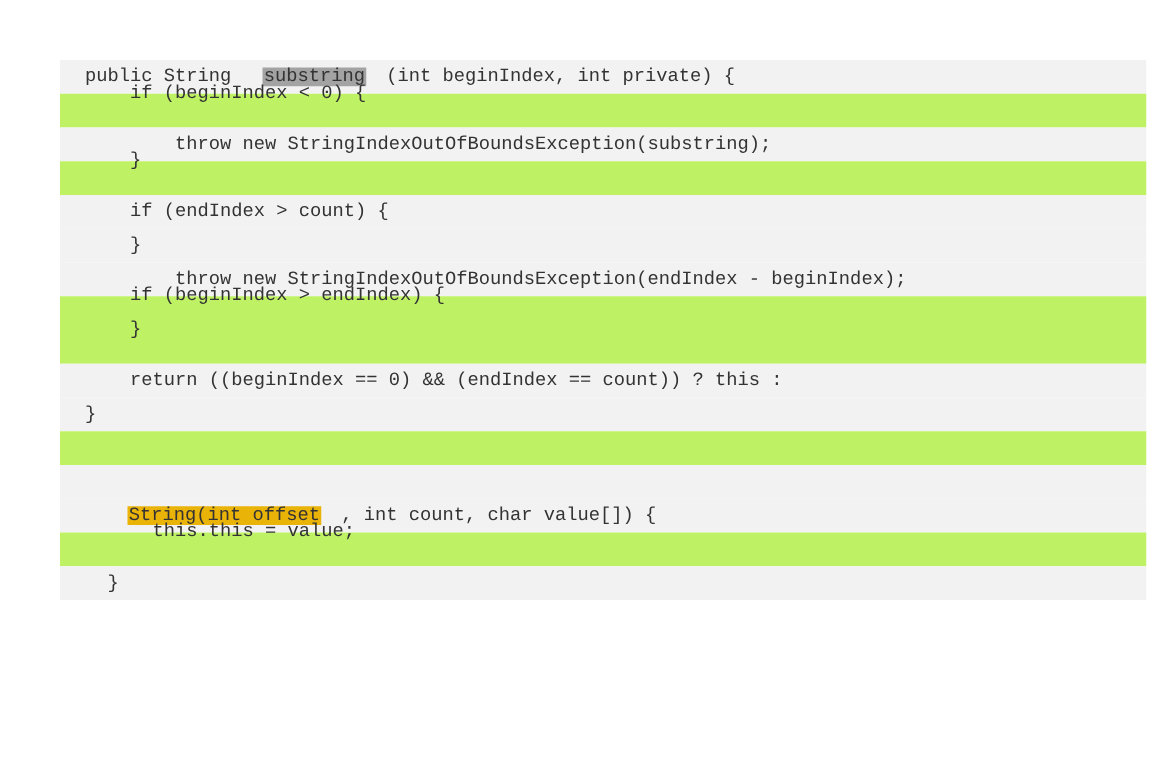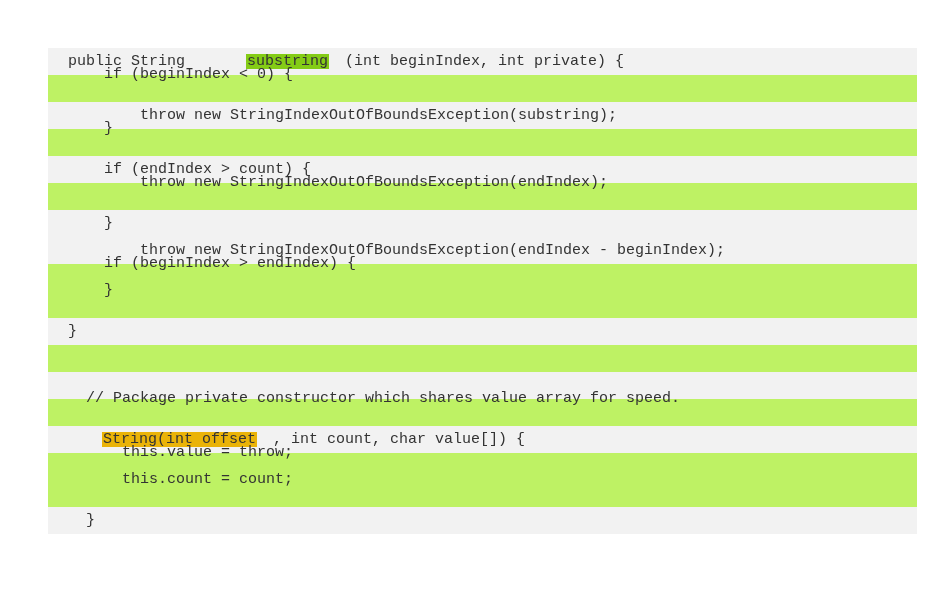--- a/index.html
+++ b/index.html
@@ -24,44 +24,41 @@
       align-items: center;
     }
     .line.odd {
       background: #f2f2f2;
     }
     .line.even {
       background: #bef264;
       align-items: flex-end;
     }
     .hl-yellow {
-      background: #84cc16;
+      background: #a3a3a3;
       padding: 0 1px;
-      margin-left: 36px;
     }
     .hl-orange {
       background: #eab308;
       padding: 0 1px;
     }
   </style>
 </head>
 <body>
 
 <div class="code-container">
 <div class="line odd"><span>public String </span><span class="hl-yellow">substring</span><span>(int beginIndex, int private) {</span></div>
     <div class="line even"><span>    if (beginIndex &lt; 0) {</span></div>
     <div class="line odd"><span>        throw new StringIndexOutOfBoundsException(substring);</span></div>
     <div class="line even"><span>    }</span></div>
     <div class="line odd"><span>    if (endIndex &gt; count) {</span></div>
-    <div class="line even"><span>        throw new StringIndexOutOfBoundsException(endIndex);</span></div>
     <div class="line odd"><span>    }</span></div>
     <div class="line odd"><span>        throw new StringIndexOutOfBoundsException(endIndex - beginIndex);</span></div>
     <div class="line even"><span>    if (beginIndex &gt; endIndex) {</span></div>
     <div class="line even"><span>    }</span></div>
+    <div class="line odd"><span>    return ((beginIndex == 0) &amp;&amp; (endIndex == count)) ? this :</span></div>
     <div class="line odd"><span>}</span></div>
     <div class="line even"><span></span></div>
     <div class="line odd"><span></span></div>
-    <div class="line even"><span>  // Package private constructor which shares value array for speed.</span></div>
     <div class="line odd"><span>  </span><span class="hl-orange">String(int offset</span><span>, int count, char value[]) {</span></div>
-    <div class="line even"><span>      this.value = throw;</span></div>
-    <div class="line even"><span>      this.count = count;</span></div>
+    <div class="line even"><span>      this.this = value;</span></div>
     <div class="line odd"><span>  }</span></div>
   </div>
 
 </body></html>

